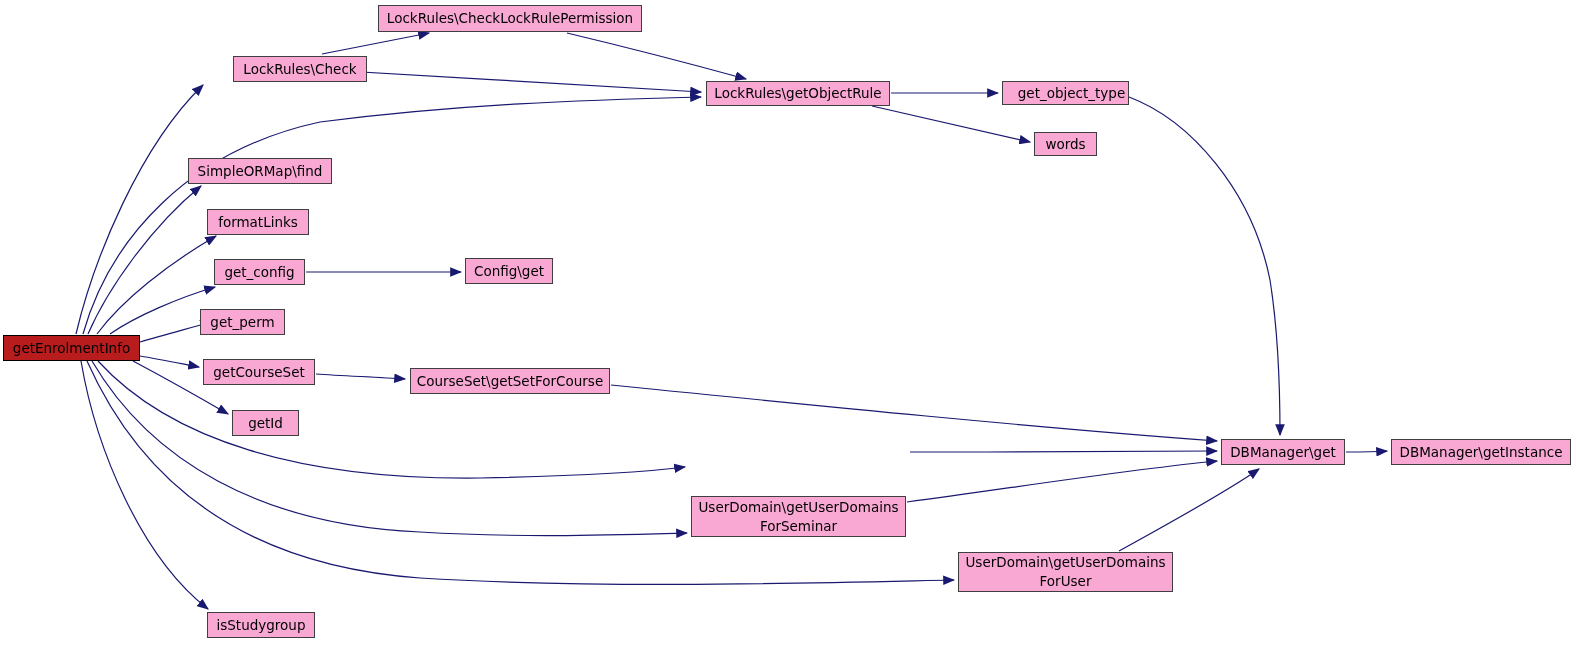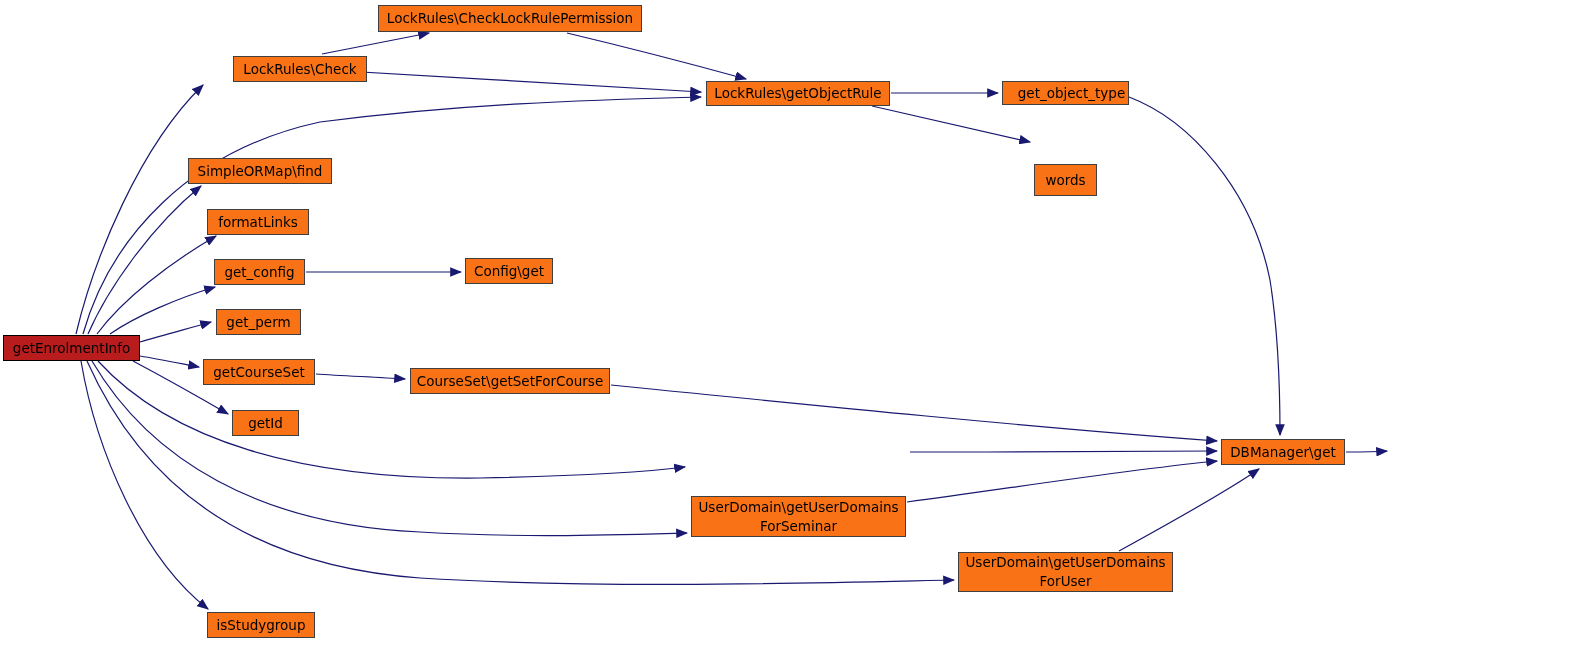--- a/index.html
+++ b/index.html
@@ -13,21 +13,21 @@
   }
   svg.edges {
     position: absolute;
     left: 0; top: 0;
     width: 1576px; height: 645px;
     z-index: 1;
   }
   .node {
     position: absolute;
     box-sizing: border-box;
-    background: #f97316;
+    background: #f9a8d4;
     border: 1px solid #3f3f3f;
     color: #000000;
     font-size: 13.5px;
     line-height: 1.4;
     display: flex;
     align-items: center;
     justify-content: center;
     text-align: center;
     white-space: pre-line;
     z-index: 2;
@@ -76,29 +76,30 @@
       <path marker-end="url(#arrow)" d="M1119,551 C1170,523 1226,492 1259,469"></path>
       <path marker-end="url(#arrow)" d="M1346,452 C1360,452 1373,452 1387,451"></path>
     </g>
   </svg>
 
   <div class="node root" style="left:3px;   top:335px; width:137px; height:26px;">getEnrolmentInfo</div>
   <div class="node" style="left:378px; top:5px;   width:264px; height:27px;">LockRules\CheckLockRulePermission</div>
   <div class="node" style="left:193px; top:56px;  width:134px; height:26px;margin-left:40px;">LockRules\Check</div>
   <div class="node" style="left:706px; top:81px;  width:184px; height:25px;">LockRules\getObjectRule</div>
   <div class="node" style="left:1002px;top:81px;  width:127px; height:24px;padding-left:12px;">get_object_type</div>
-  <div class="node" style="left:1034px;top:132px; width:63px;  height:32px;margin-top:32px;">words</div>
+  <div class="node" style="left:1034px;top:132px; width:63px;  height:24px;">words</div>
   <div class="node" style="left:188px; top:158px; width:144px; height:26px;">SimpleORMap\find</div>
   <div class="node" style="left:207px; top:209px; width:102px; height:26px;">formatLinks</div>
   <div class="node" style="left:214px; top:259px; width:91px;  height:26px;">get_config</div>
   <div class="node" style="left:465px; top:258px; width:88px;  height:26px;">Config\get</div>
-  <div class="node" style="left:216px; top:309px; width:85px;  height:26px;">get_perm</div>
+  <div class="node" style="left:200px; top:309px; width:85px;  height:26px;">get_perm</div>
   <div class="node" style="left:203px; top:359px; width:112px; height:26px;">getCourseSet</div>
   <div class="node" style="left:410px; top:368px; width:200px; height:26px;">CourseSet\getSetForCourse</div>
   <div class="node" style="left:232px; top:410px; width:67px;  height:26px;">getId</div>
   <div class="node" style="left:691px; top:496px; width:215px; height:41px;">UserDomain\getUserDomains
 ForSeminar</div>
   <div class="node" style="left:958px; top:552px; width:215px; height:40px;">UserDomain\getUserDomains
 ForUser</div>
   <div class="node" style="left:1221px;top:439px; width:124px; height:26px;">DBManager\get</div>
+  <div class="node" style="left:1391px;top:439px; width:180px; height:26px;">DBManager\getInstance</div>
   <div class="node" style="left:207px; top:612px; width:108px; height:26px;">isStudygroup</div>
 
 </div>
 
 </body></html>

